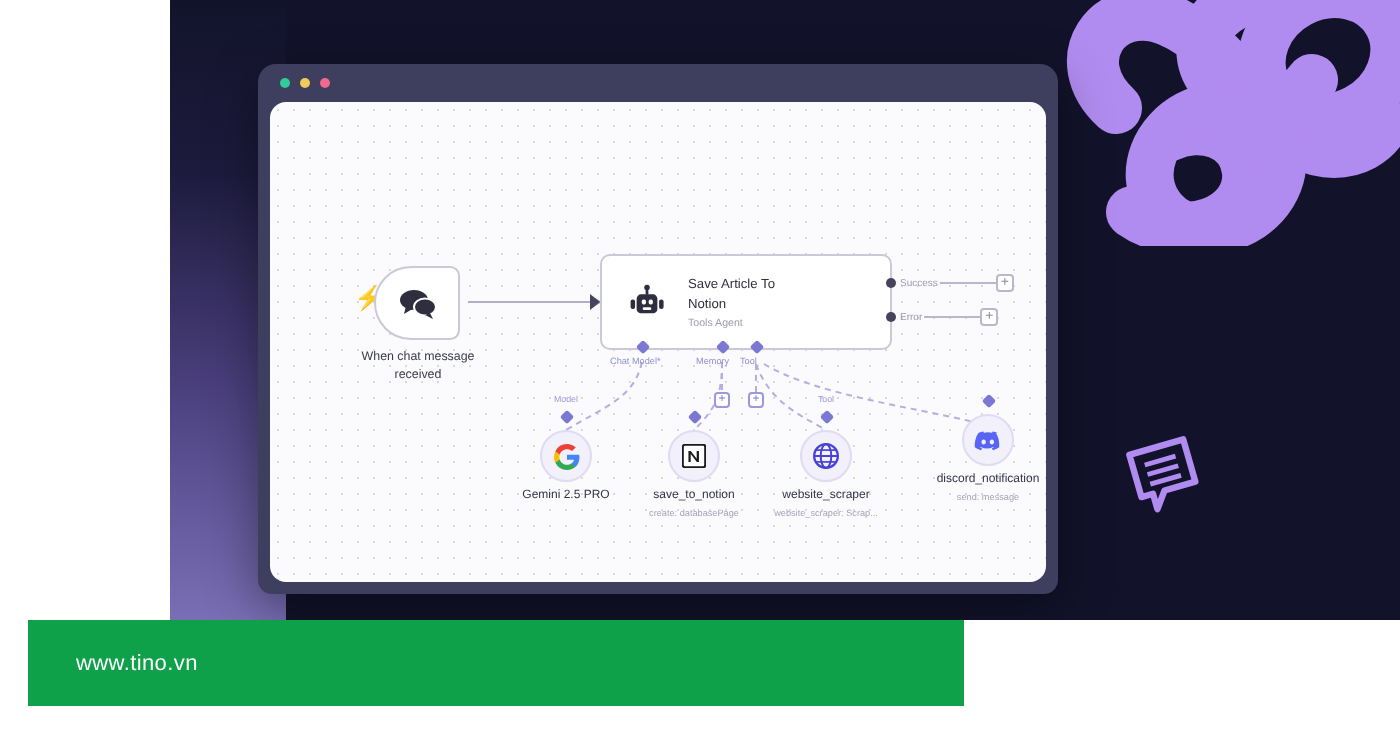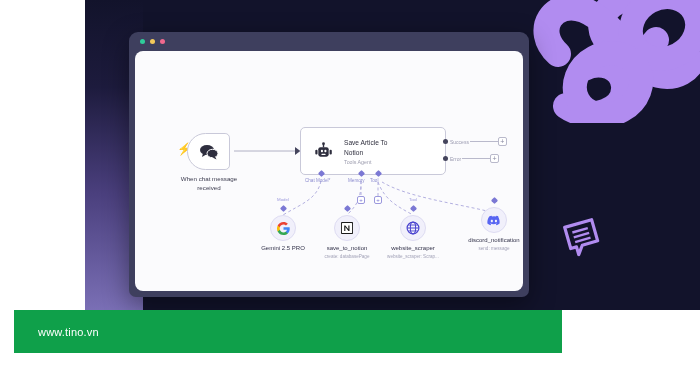--- a/index.html
+++ b/index.html
@@ -117,21 +117,21 @@
     position:absolute; left:50%; top:-10px; margin-left:-2.5px;
     width:5px; height:5px; background:#7b78d4; transform:rotate(45deg); border-radius:1px;
   }
   .sub-name { font-size:6px; color:#33334a; margin-top:4px; line-height:1.3; }
   .sub-sub { font-size:4.6px; color:#a3a3b8; margin-top:1px; line-height:1.3; }
   .sub-tag { position:absolute; top:-18px; left:0; width:100%; text-align:center;
              font-size:4.4px; color:#9b98dd; }
 
   
   #footer {
-    position:absolute; left:14px; top:310px; width:548px; height:43px;
+    position:absolute; left:14px; top:310px; width:468px; height:43px;
     background:#0fa04a; display:flex; align-items:center; padding-left:24px;
   }
   #footer-text { color:#fff; font-size:11px; letter-spacing:.2px; }
 </style>
 </head>
 <body>
 
 <div id="hero">
 
   <div id="hero-left-fade"></div>

